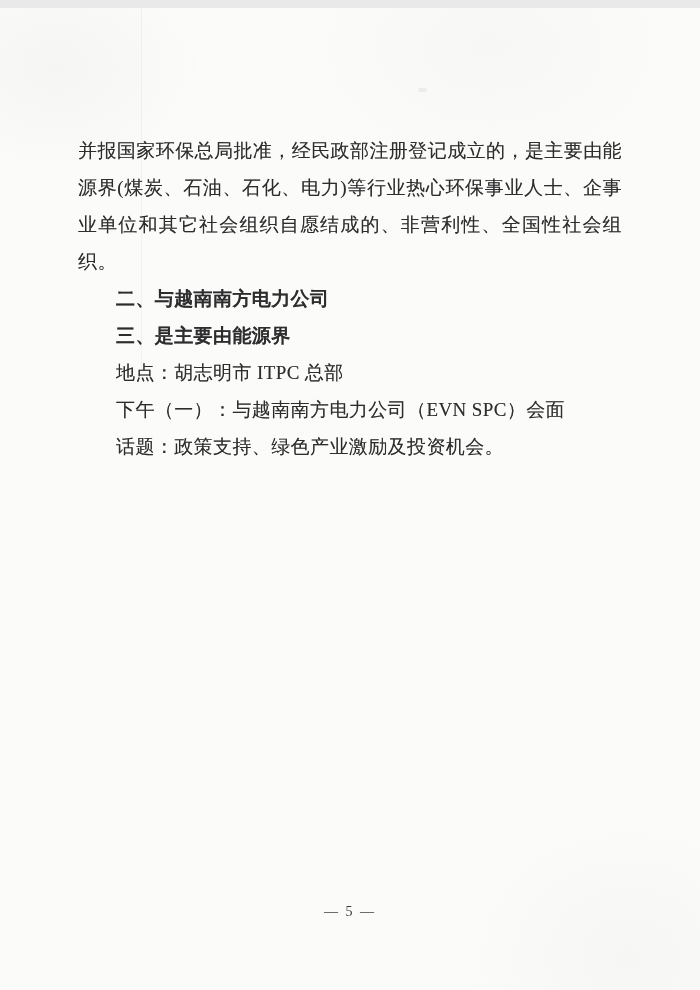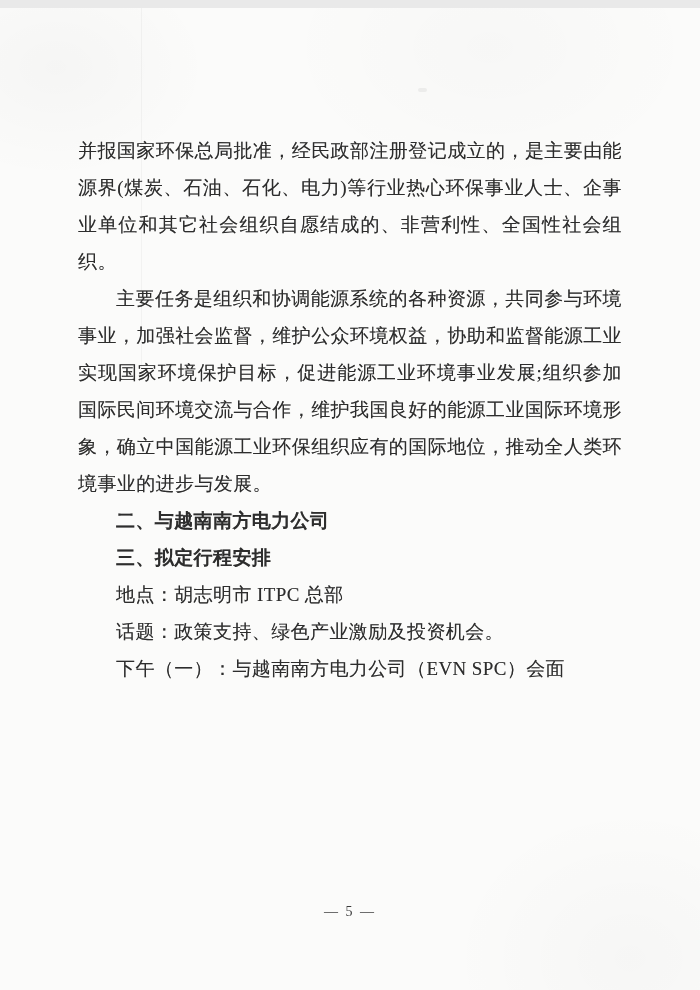--- a/index.html
+++ b/index.html
@@ -75,22 +75,21 @@
 </style>
 </head>
 <body>
 
 <div class="page">
   <div class="scan-line"></div>
   <div class="scan-speck"></div>
 
   <div class="content">
     <p class="line">并报国家环保总局批准，经民政部注册登记成立的，是主要由能源界(煤炭、石油、石化、电力)等行业热心环保事业人士、企事业单位和其它社会组织自愿结成的、非营利性、全国性社会组织。</p>
-    <p class="line p-indent">主要任务是组织和协调能源系统的各种资源，共同参与环境事业，加强社会监督，维护公众环境权益，协助和监督能源工业实现国家环境保护目标，促进能源工业环境事业发展;组织参加国际民间环境交流与合作，维护我国良好的能源工业国际环境形象，确立中国能源工业环保组织应有的国际地位，推动全人类环境事业的进步与发展。</p>
     <p class="line p-indent p-bold">二、与越南南方电力公司</p>
-    <p class="line p-indent p-bold">三、拟定行程安排</p>
+    <p class="line p-indent p-bold">三、是主要由能源界</p>
     <p class="line p-indent">地点：胡志明市 ITPC 总部</p>
+    <p class="line p-indent">下午（一）：与越南南方电力公司（EVN SPC）会面</p>
     <p class="line p-indent">话题：政策支持、绿色产业激励及投资机会。</p>
-    <p class="line p-indent">下午（一）：与越南南方电力公司（EVN SPC）会面</p>
   </div>
 
   <div class="footer">— 5 —</div>
 </div>
 
 </body></html>

